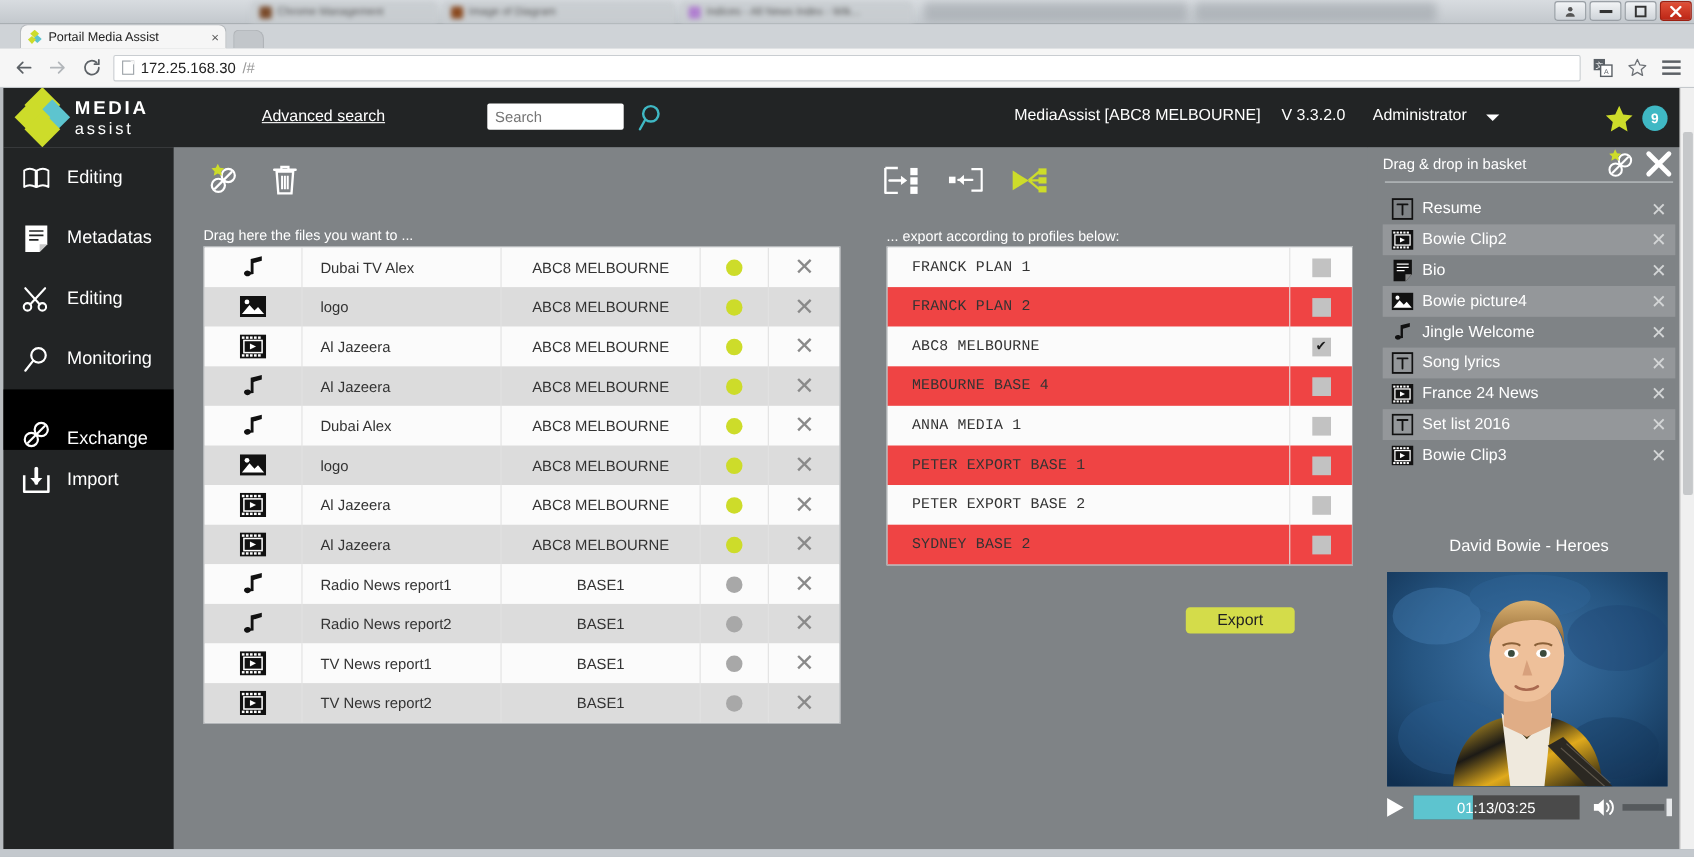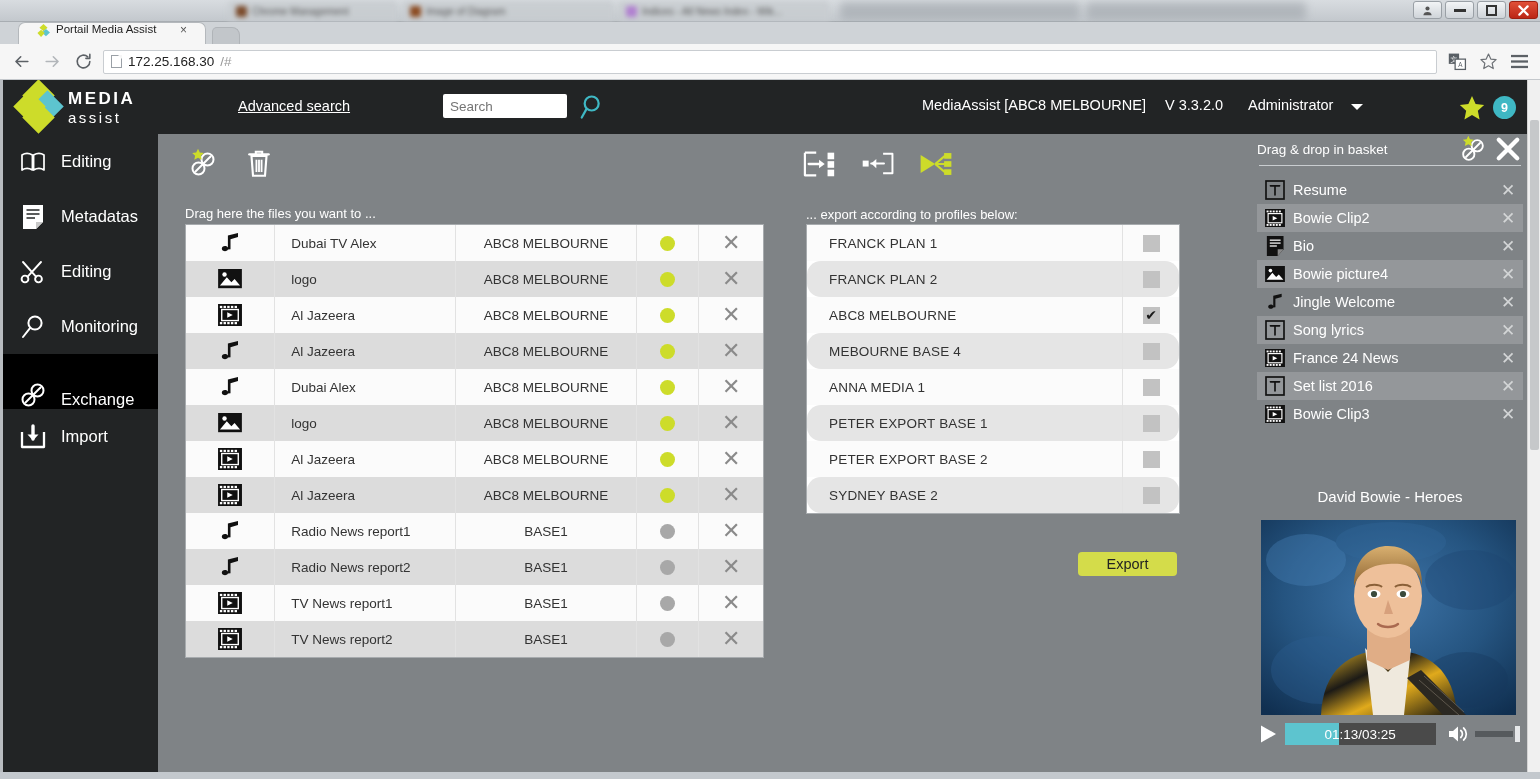--- a/index.html
+++ b/index.html
@@ -42,21 +42,21 @@
   
   #tabstrip {
     position: absolute; left: 0; top: 22px; width: 1540px; height: 22px;
     background: #cfd3d7;
   }
   #active-tab {
     position: absolute; left: 18px; top: 0px; width: 188px; height: 22px;
     background: #f6f6f6;
     border-radius: 7px 7px 0 0;
     border: 1px solid #b4b8bc; border-bottom: none;
-    display: flex; padding: 0 18px; gap: 6px;
+    display: flex; align-items: center; padding: 0 6px; gap: 6px;
   }
   #tab-logo { width: 13px; height: 13px; position: relative; flex: 0 0 auto; }
   #active-tab .tab-title { font-size: 11.5px; color: #222; flex: 1 1 auto; white-space: nowrap; overflow: hidden; }
   #active-tab .tab-close { font-size: 12px; color: #555; }
   #newtab-btn {
     position: absolute; left: 212px; top: 5px; width: 28px; height: 17px;
     background: #c2c6ca; border-radius: 5px 8px 0 0; border: 1px solid #b0b4b8; border-bottom: none;
   }
 
   
@@ -162,26 +162,26 @@
   .fc-base  { width: 190px; justify-content: center; font-size: 13.5px; color: #333; }
   .fc-dot   { width: 66px; justify-content: center; }
   .fc-x     { width: 67px; justify-content: center; border-right: none; }
   .dot { width: 15px; height: 15px; border-radius: 50%; }
   .dot.on  { background: #cddc2a; }
   .dot.off { background: #a8a8a8; }
   .xmark { color: #8a8a8a; font-size: 22px; line-height: 1; cursor: pointer; font-weight: 300; }
 
   
   #profile-table {
-    position: absolute; left: 648px; top: 90px; width: 374px;
-    border: 1px solid #a7abae; background: #fff;
+    position: absolute; left: 648px; top: 90px; width: 424px;
+    border: 1px solid #a7abae; background: #fff; font-family: Liberation Mono, monospace;
   }
   .prow { display: flex; height: 36px; align-items: center; }
   .prow.odd  { background: #fbfbfb; }
-  .prow.even { background: #e5e5e5; border-radius: 14px; }
+  .prow.even { background: #ef4444; }
   .p-name { flex: 1 1 auto; padding-left: 22px; font-size: 13.5px; color: #333; letter-spacing: .2px; }
   .p-chk  { width: 57px; display: flex; align-items: center; justify-content: center; border-left: 1px solid #e2e2e2; align-self: stretch; }
   .chkbox { width: 17px; height: 17px; background: #c2c2c2; display: flex; align-items: center; justify-content: center; cursor: pointer; }
   .chkbox.checked:after { content: '\2714'; color: #1a1a1a; font-size: 14px; line-height: 1; }
 
   #export-btn {
     position: absolute; left: 920px; top: 418px; width: 99px; height: 24px;
     background: #d4dc4a; border: none; border-radius: 4px;
     font-size: 14.5px; color: #222; cursor: pointer;
     font-family: "Liberation Sans", sans-serif;

